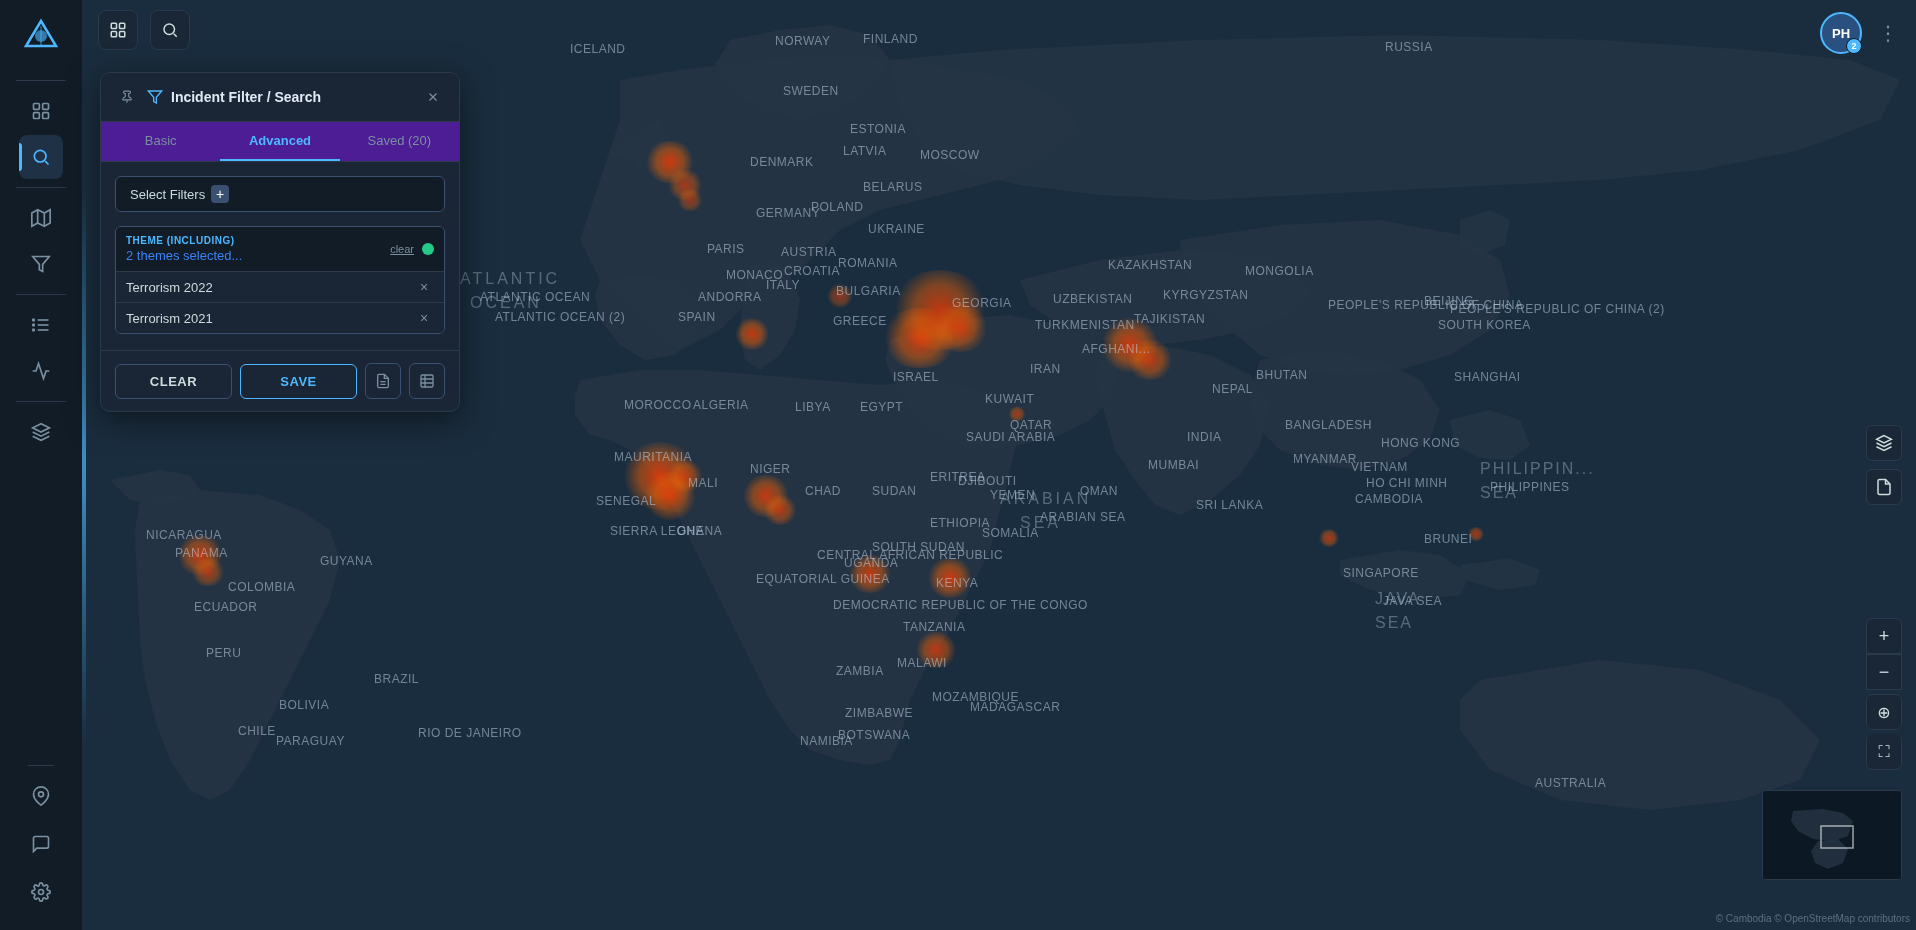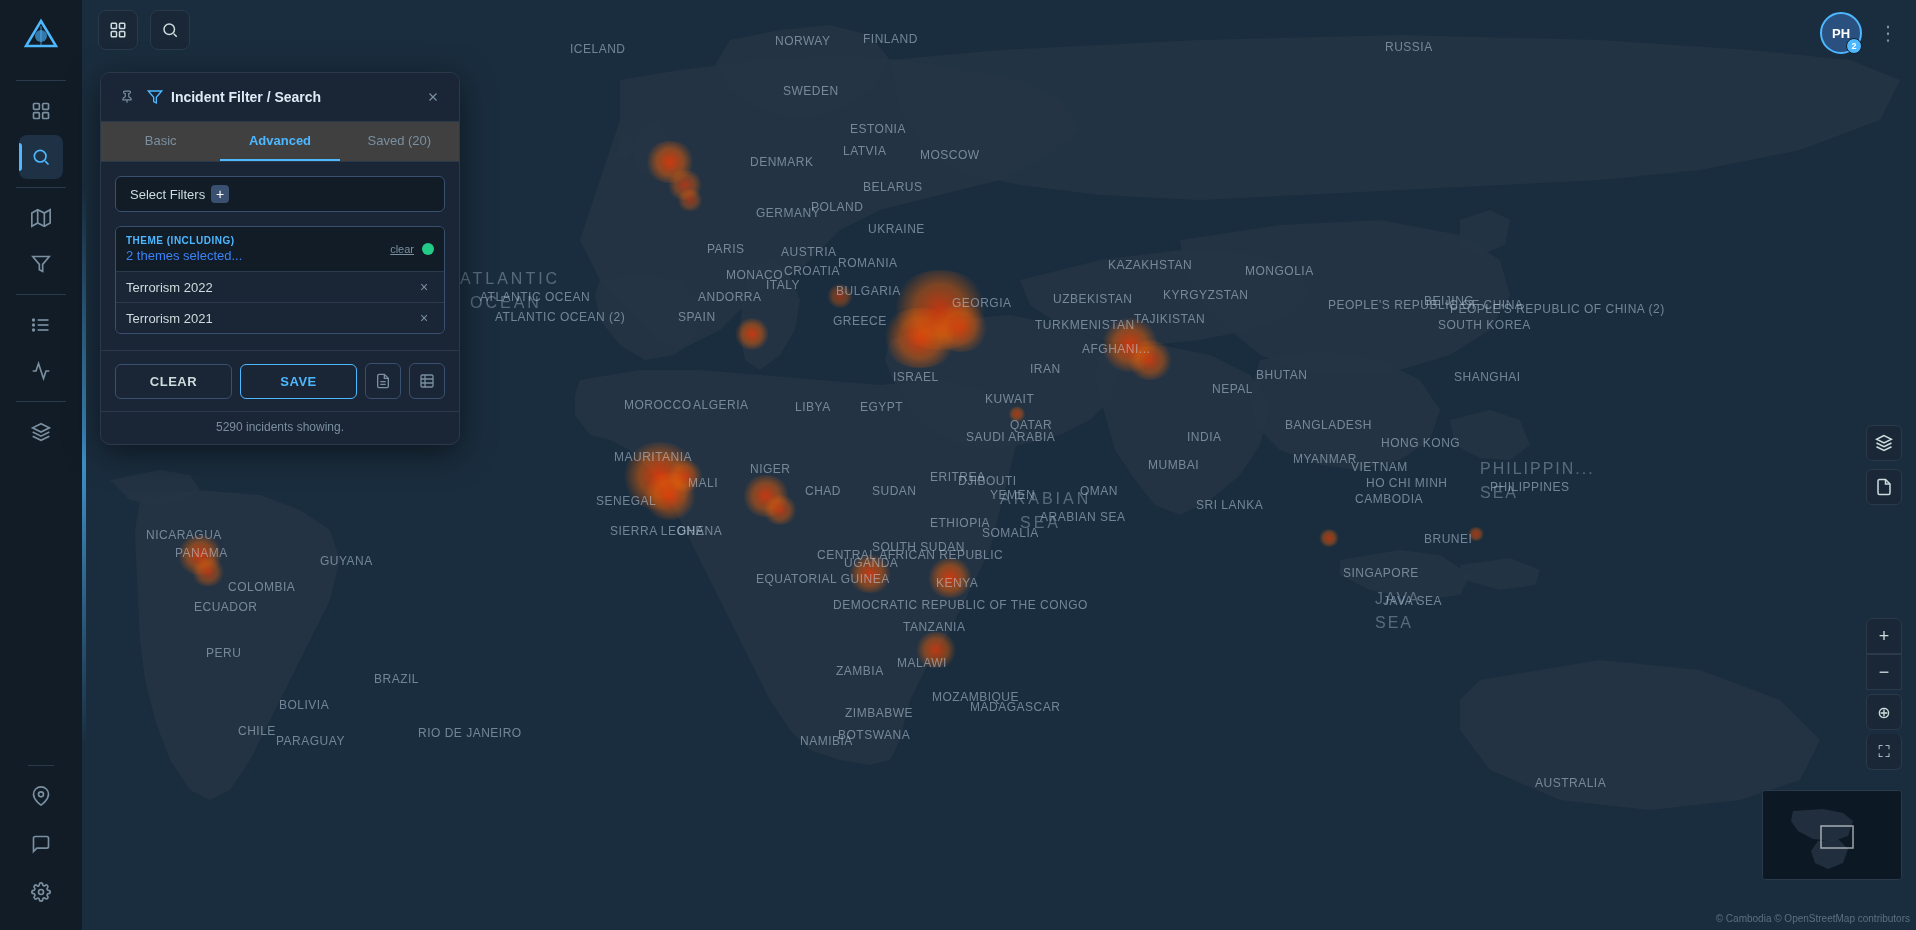--- a/index.html
+++ b/index.html
@@ -212,21 +212,21 @@
       align-items: center;
       justify-content: center;
       color: #7a8fa0;
       cursor: pointer;
       border-radius: 4px;
     }
 
     
     .panel-tabs {
       display: flex;
-      background: #404040;
+      background: #4c1d95;
       border-bottom: 1px solid #2a3a4a;
     }
 
     .panel-tab {
       flex: 1;
       padding: 11px 8px;
       text-align: center;
       font-size: 13px;
       color: #7a8fa0;
       cursor: pointer;
@@ -993,21 +993,20 @@
     <div class="btn-icon">
       <svg viewBox="0 0 24 24" fill="none" stroke="currentColor" stroke-width="2">
         <rect x="3" y="3" width="18" height="18" rx="2"></rect>
         <line x1="3" y1="9" x2="21" y2="9"></line>
         <line x1="3" y1="15" x2="21" y2="15"></line>
         <line x1="9" y1="3" x2="9" y2="21"></line>
       </svg>
     </div>
   </div>
 
-  <div class="panel-status">5290 incidents showing.</div>
 </div>
 
 <div id="zoom-controls">
   <div class="zoom-btn">+</div>
   <div class="zoom-btn">−</div>
   <div style="height:4px;"></div>
   <div class="zoom-btn compass-btn" style="border-radius:6px;">⊕</div>
   <div style="height:4px;"></div>
   <div class="zoom-btn compass-btn" style="border-radius:6px;">⛶</div>
 </div>

